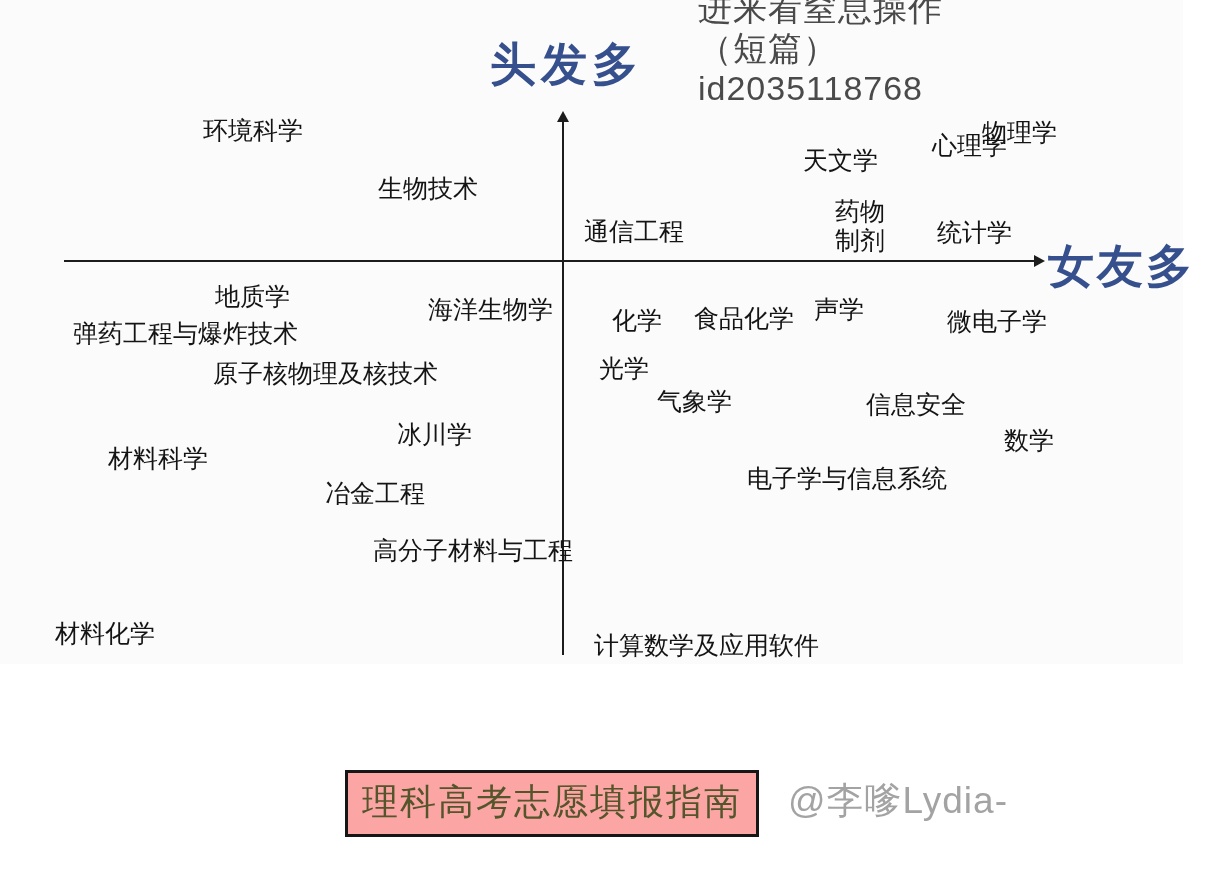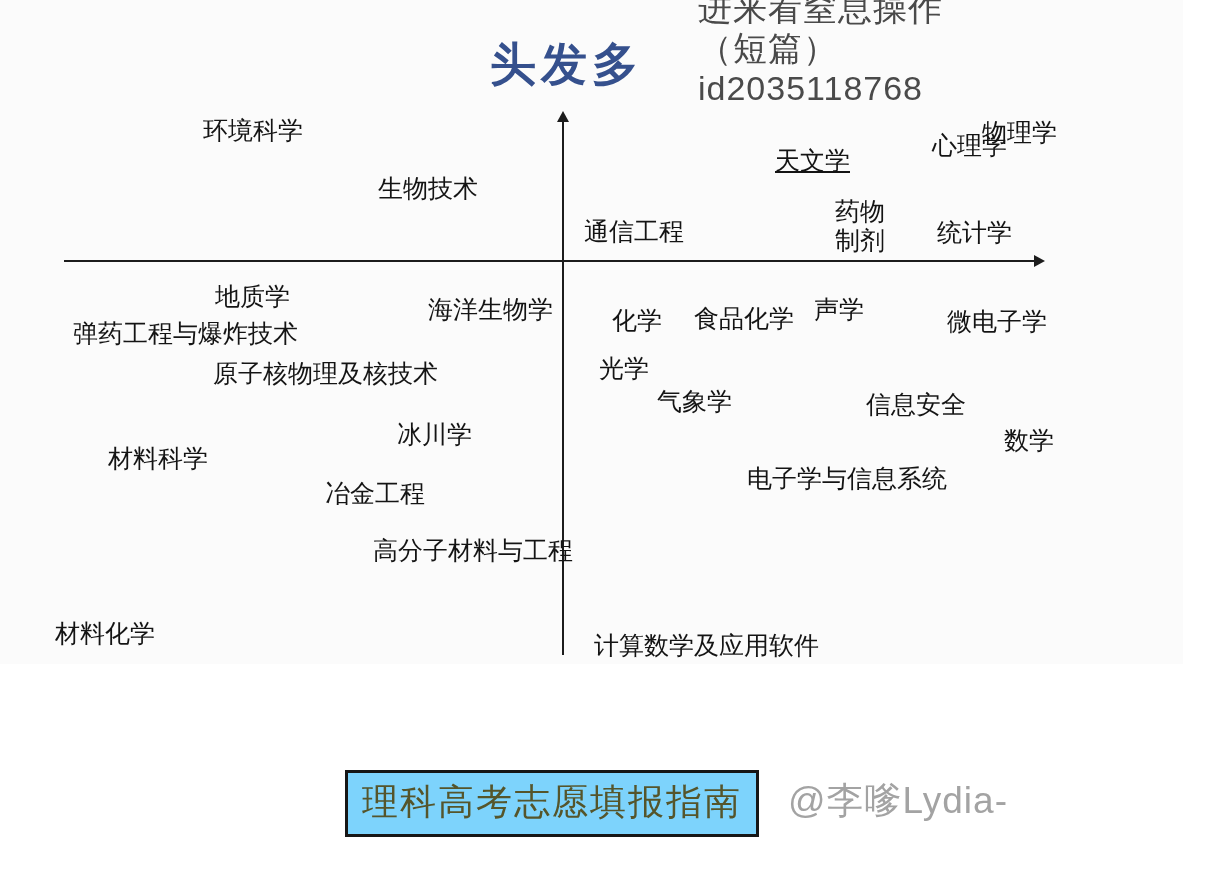--- a/index.html
+++ b/index.html
@@ -17,46 +17,47 @@
   .v-line{position:absolute;left:562px;top:121px;width:2px;height:534px;background:#1c1c1c;}
   .h-line{position:absolute;left:64px;top:260px;width:972px;height:2px;background:#1c1c1c;}
   .arrow-up{position:absolute;left:557px;top:111px;width:0;height:0;
     border-left:6px solid transparent;border-right:6px solid transparent;
     border-bottom:11px solid #1c1c1c;}
   .arrow-right{position:absolute;left:1034px;top:255px;width:0;height:0;
     border-top:6px solid transparent;border-bottom:6px solid transparent;
     border-left:11px solid #1c1c1c;}
   .subject{position:absolute;font-size:25px;line-height:29px;color:#141414;
     font-weight:500;white-space:pre-line;}
-  .banner{position:absolute;left:345px;top:770px;background:#7dd3fc;
+  .banner{position:absolute;left:345px;top:770px;background:#fca5a5;
     border:3px solid #161616;padding:5px 14px 7px 14px;
     font-size:36px;font-weight:500;color:#55552b;letter-spacing:2px;}
   .attribution{position:absolute;left:788px;top:776px;font-size:37px;
     color:#a3a3a3;font-weight:400;letter-spacing:1px;}
 </style>
 </head>
 <body>
 
 <div id="stage">
 
   <div class="photo-area"></div>
 
   <div class="title-block"><span>进来看窒息操作</span><br><span>（短篇）</span><br><span>id2035118768</span></div>
 
   <div class="y-label">头发多</div>
+  <div class="x-label">女友多</div>
 
   <div class="v-line"></div>
   <div class="h-line"></div>
   <div class="arrow-up"></div>
   <div class="arrow-right"></div>
 
   <div>
       <div class="subject" style="left: 203px; top: 116px;">环境科学</div>
       <div class="subject" style="left: 378px; top: 174px; text-align: right;">生物技术</div>
-      <div class="subject" style="left: 775px; top: 146px; text-decoration: underline;">天文学</div>
+      <div class="subject" style="left: 803px; top: 146px;">天文学</div>
       <div class="subject" style="left: 932px; top: 133px; font-family: Liberation Mono, monospace;">心理学</div>
       <div class="subject" style="left: 982px; top: 118px;">物理学</div>
       <div class="subject" style="left: 835px; top: 197px;">药物
 制剂</div>
       <div class="subject" style="left: 584px; top: 219px; font-family: Liberation Mono, monospace;">通信工程</div>
       <div class="subject" style="left: 937px; top: 218px;">统计学</div>
       <div class="subject" style="left: 215px; top: 282px;">地质学</div>
       <div class="subject" style="left: 428px; top: 295px;">海洋生物学</div>
       <div class="subject" style="left: 73px; top: 319px;">弹药工程与爆炸技术</div>
       <div class="subject" style="left: 213px; top: 359px;">原子核物理及核技术</div>

